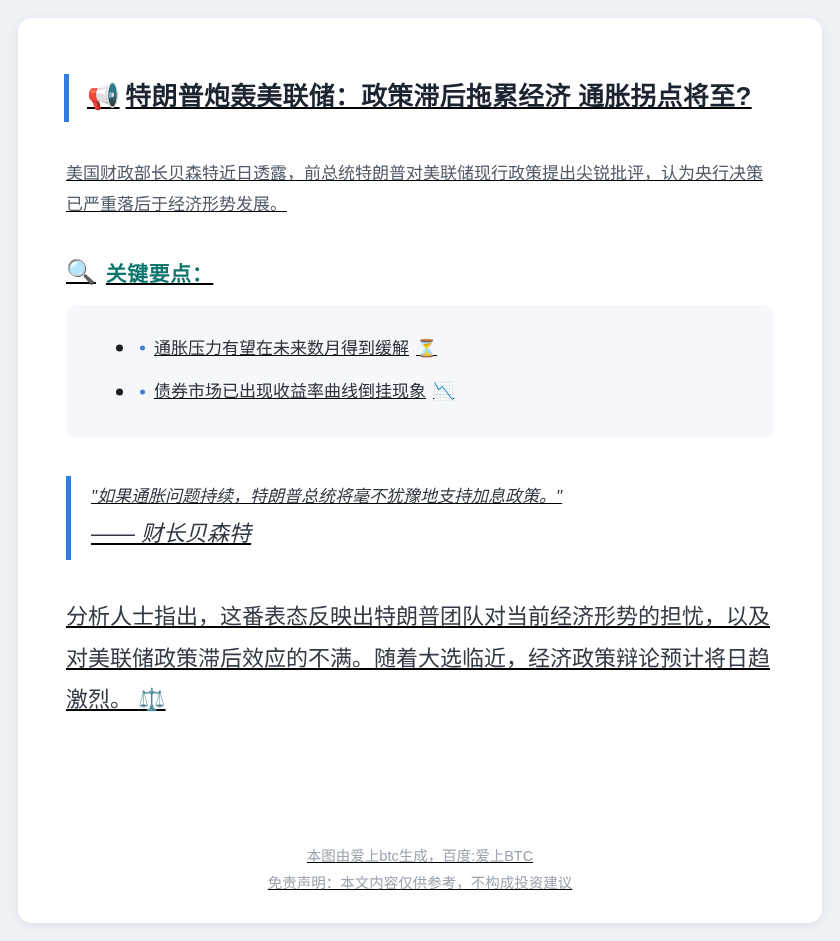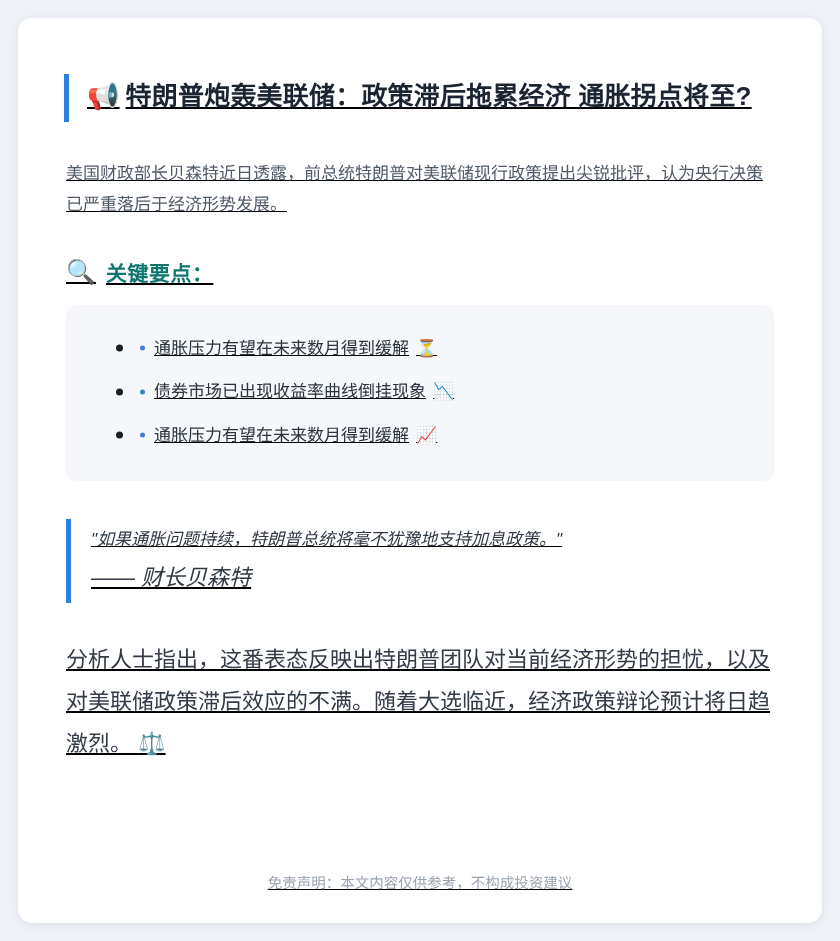--- a/index.html
+++ b/index.html
@@ -188,33 +188,29 @@
         <li>
           <span class="dot-outer"></span>
           <span class="dot-inner"></span>
           <span>通胀压力有望在未来数月得到缓解</span><span class="pt-emoji">⏳</span>
         </li>
         <li>
           <span class="dot-outer"></span>
           <span class="dot-inner"></span>
           <span>债券市场已出现收益率曲线倒挂现象</span><span class="pt-emoji">📉</span>
         </li>
-        <li>
-          <span class="dot-outer"></span>
-          <span class="dot-inner"></span>
-          <span>通胀压力有望在未来数月得到缓解</span><span class="pt-emoji">📈</span>
-        </li>
       </ul>
     </div>
 
     <div class="quote">
       <div class="q-text">"如果通胀问题持续，特朗普总统将毫不犹豫地支持加息政策。"</div>
       <div class="q-author">—— 财长贝森特</div>
     </div>
 
     <p class="closing"><span>分析人士指出，这番表态反映出特朗普团队对当前经济形势的担忧，以及对美联储政策滞后效应的不满。随着大选临近，经济政策辩论预计将日趋激烈。</span> <span class="emoji">⚖️</span></p>
 
     <div class="footer">
+      <div class="f-line">本图由爱上btc生成，百度:爱上BTC</div>
       <div class="f-line">免责声明：本文内容仅供参考，不构成投资建议</div>
     </div>
 
   </div>
 </div>
 
 </body></html>

